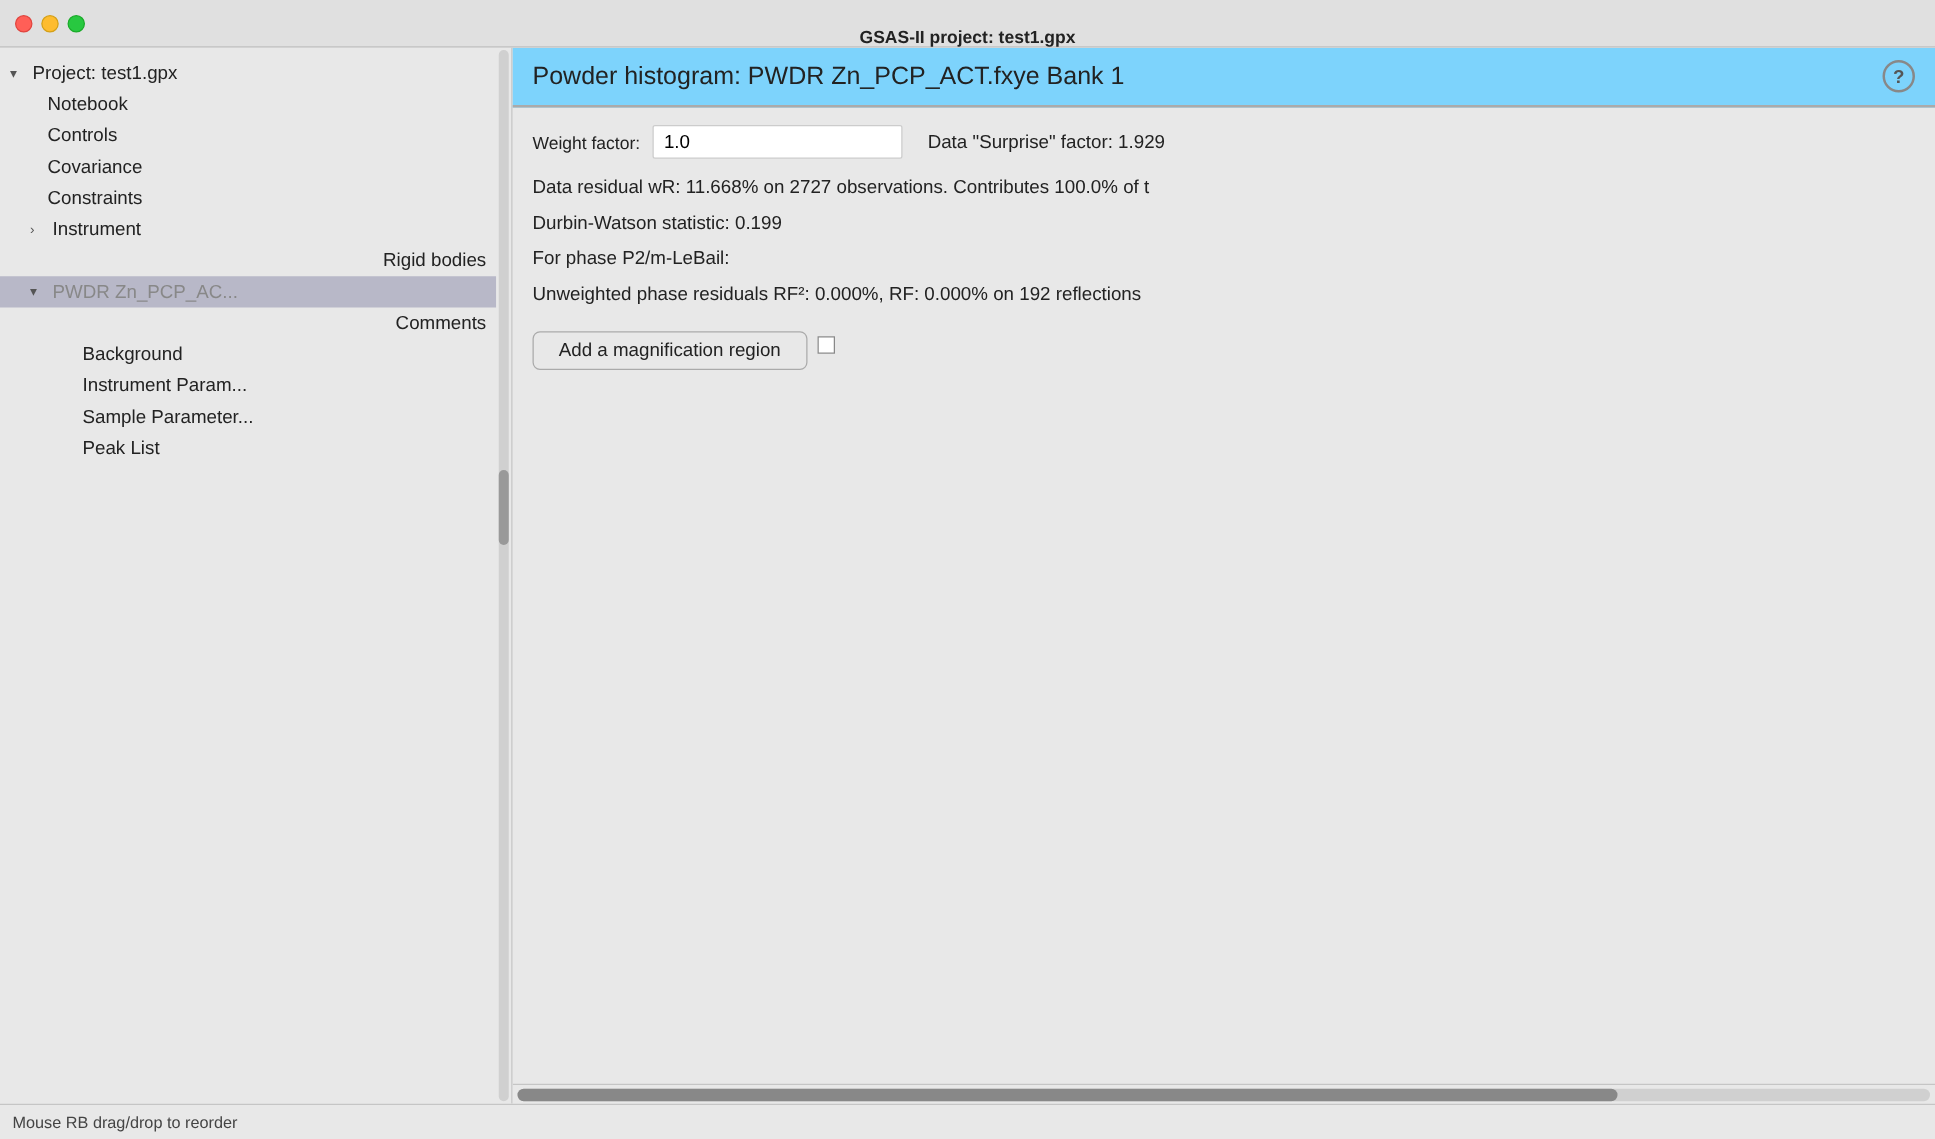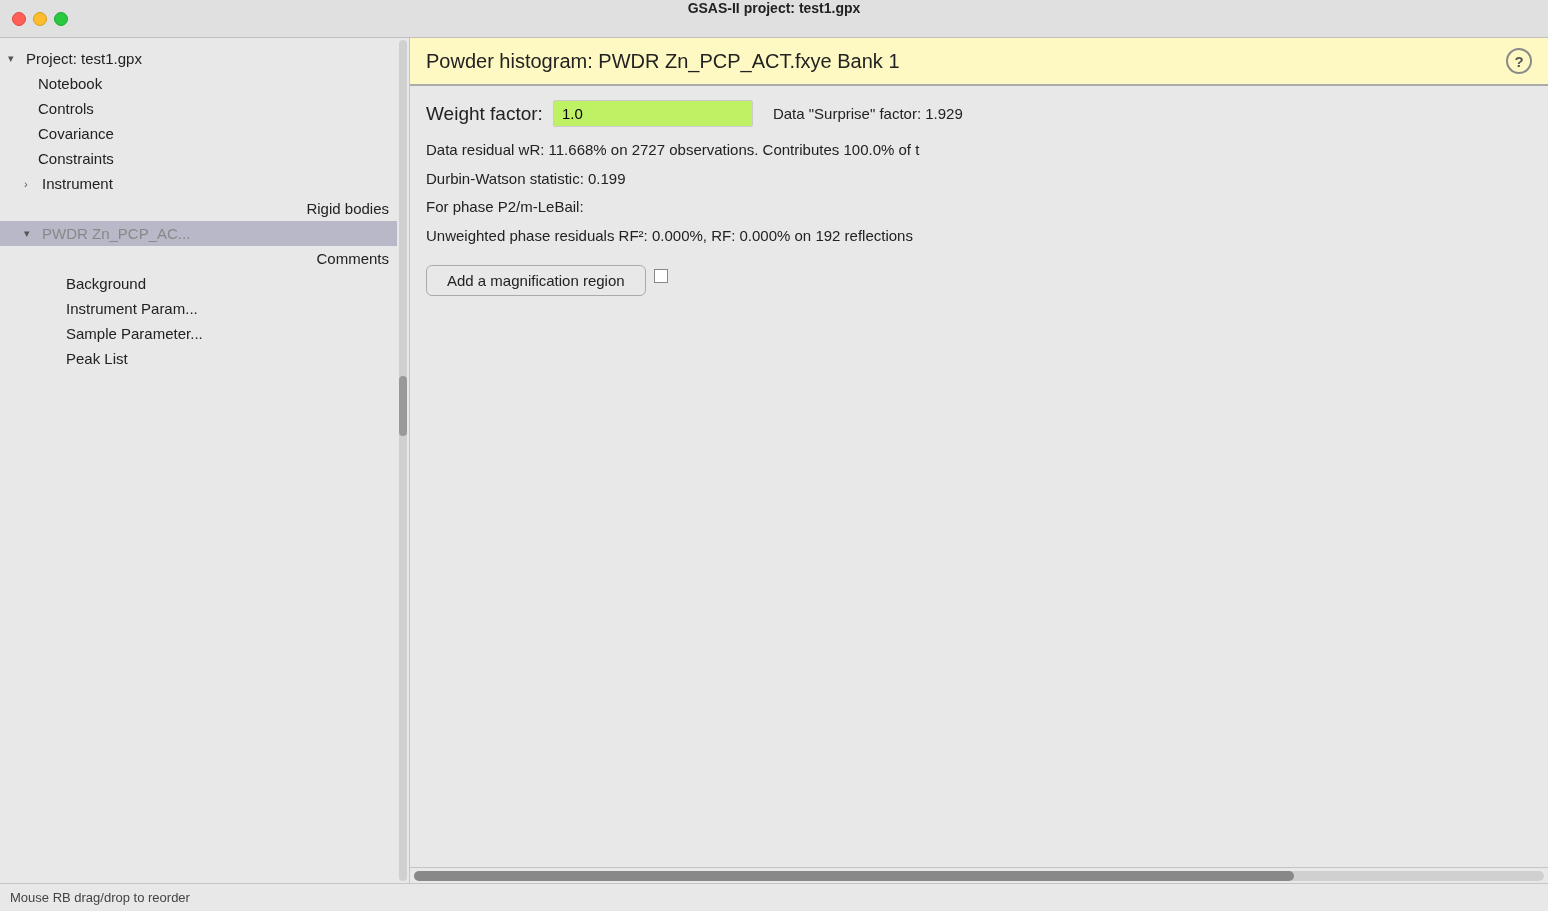--- a/index.html
+++ b/index.html
@@ -12,21 +12,21 @@
       overflow: hidden;
       display: flex;
       flex-direction: column;
     }
 
     
     .titlebar {
       background: #e0e0e0;
       height: 38px;
       display: flex;
-      align-items: flex-start;
+      align-items: flex-end;
       justify-content: center;
       position: relative;
       border-bottom: 1px solid #c0c0c0;
       flex-shrink: 0;
     }
     .titlebar-title {
       font-size: 14px;
       font-weight: 600;
       color: #222;
     }
@@ -74,21 +74,21 @@
     .sidebar-label.gray {
       color: #888;
     }
 
     
     .panel-header {
       display: flex;
       align-items: center;
       padding: 10px 16px;
       border-bottom: 2px solid #aaa;
-      background: #fef9c3;
+      background: #7dd3fc;
       flex-shrink: 0;
     }
     .panel-title {
       font-size: 20px;
       font-weight: 500;
       color: #222;
       flex: 1;
     }
     .help-button {
       width: 26px;
@@ -114,27 +114,27 @@
     }
 
     
     .form-row {
       display: flex;
       align-items: center;
       margin-bottom: 12px;
       gap: 10px;
     }
     .form-label {
-      font-size: 19px;
+      font-size: 14px;
       color: #222;
       white-space: nowrap;
     }
     .form-input {
       border: 1px solid #ccc;
-      background: #bef264;
+      background: #ffffff;
       padding: 4px 8px;
       font-size: 15px;
       outline: none;
       border-radius: 2px;
     }
     .form-input-weight {
       width: 200px;
     }
     .form-input-label {
       width: 560px;

